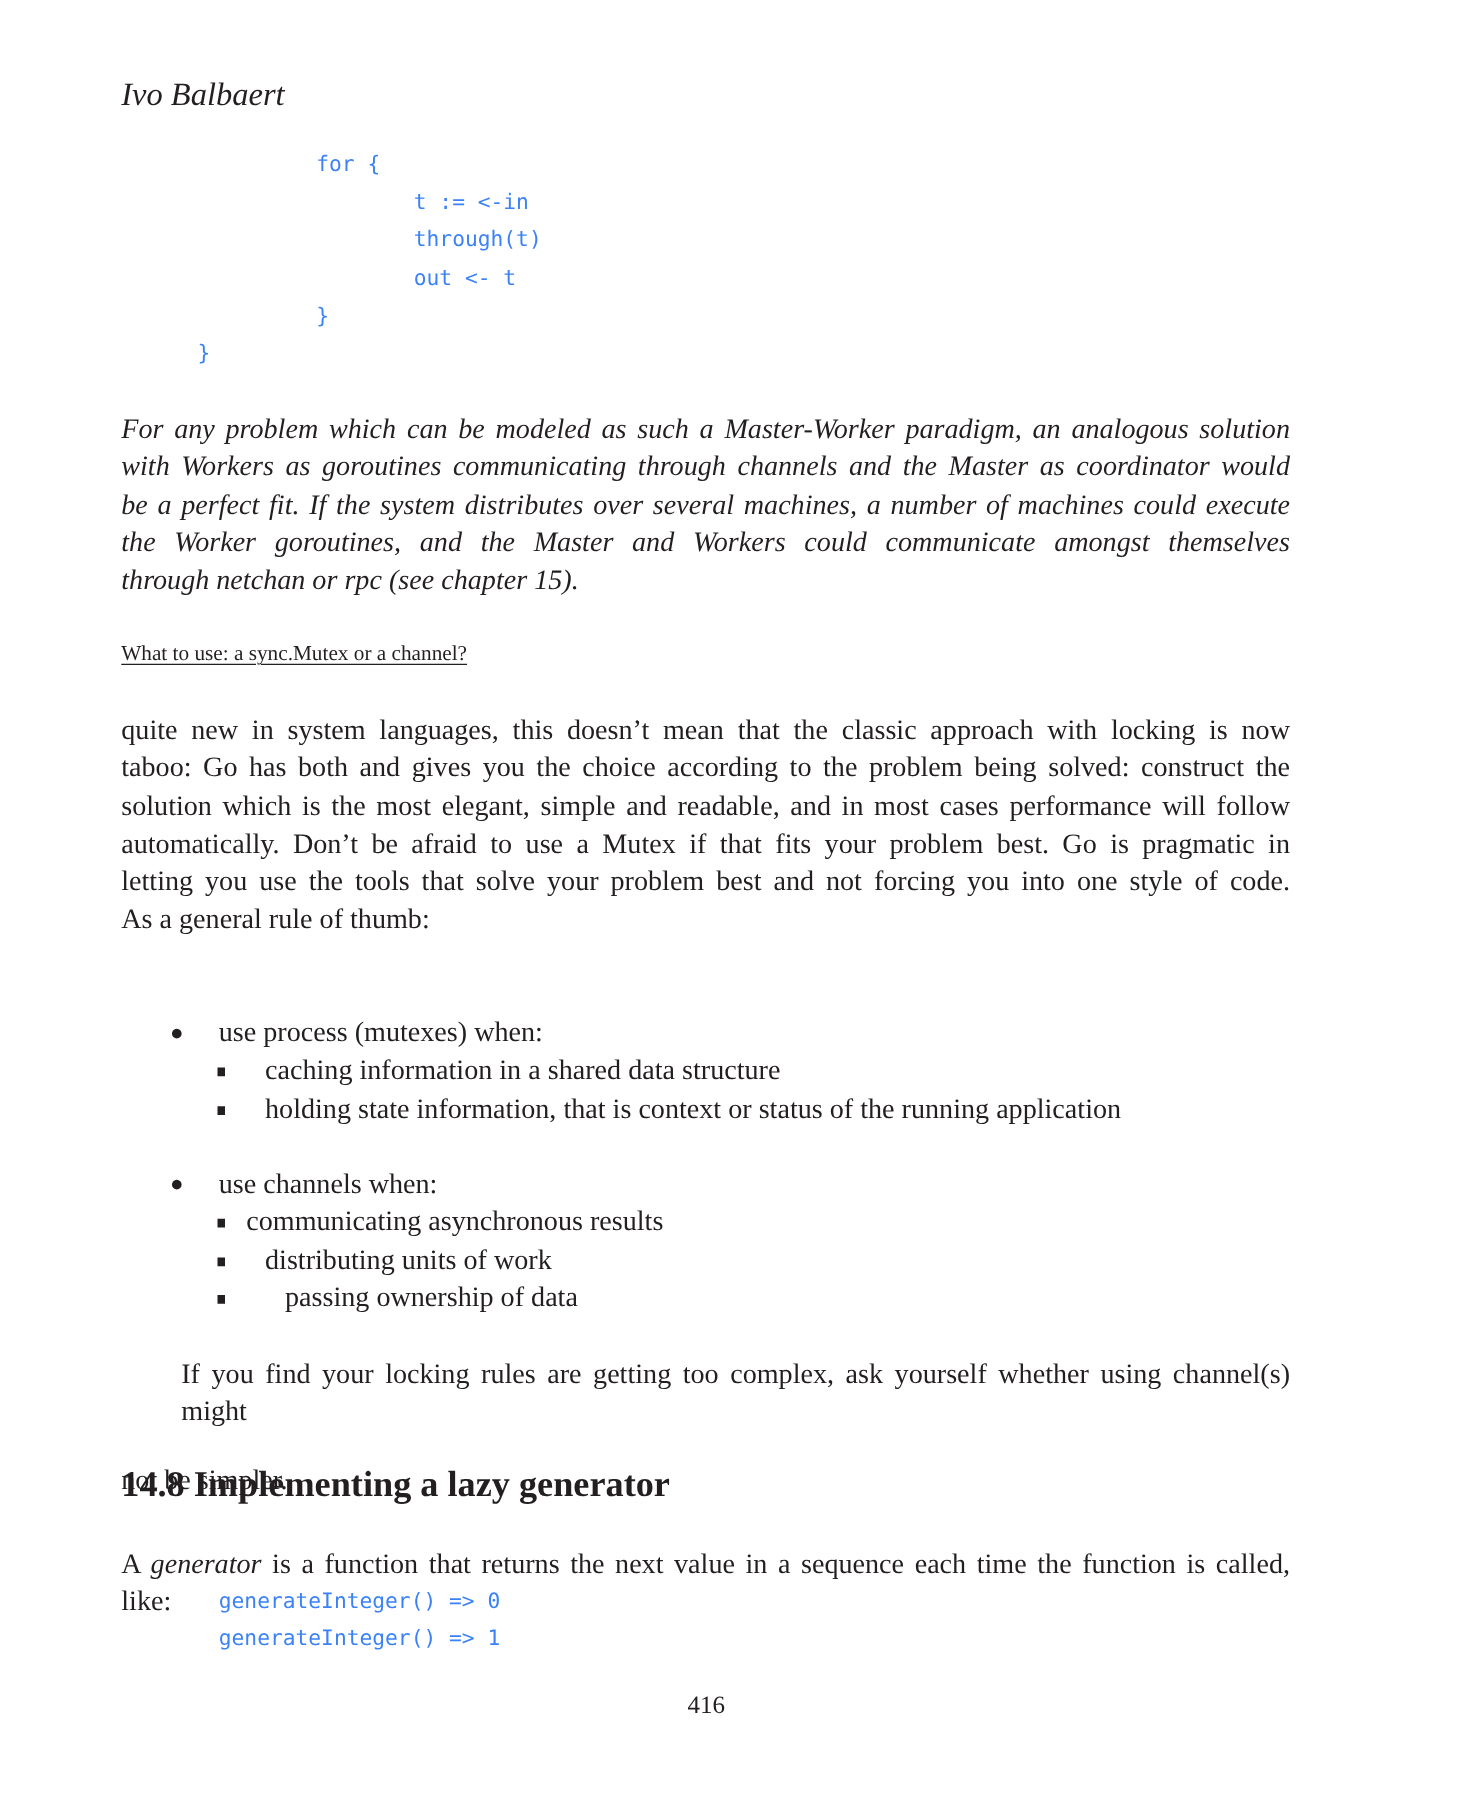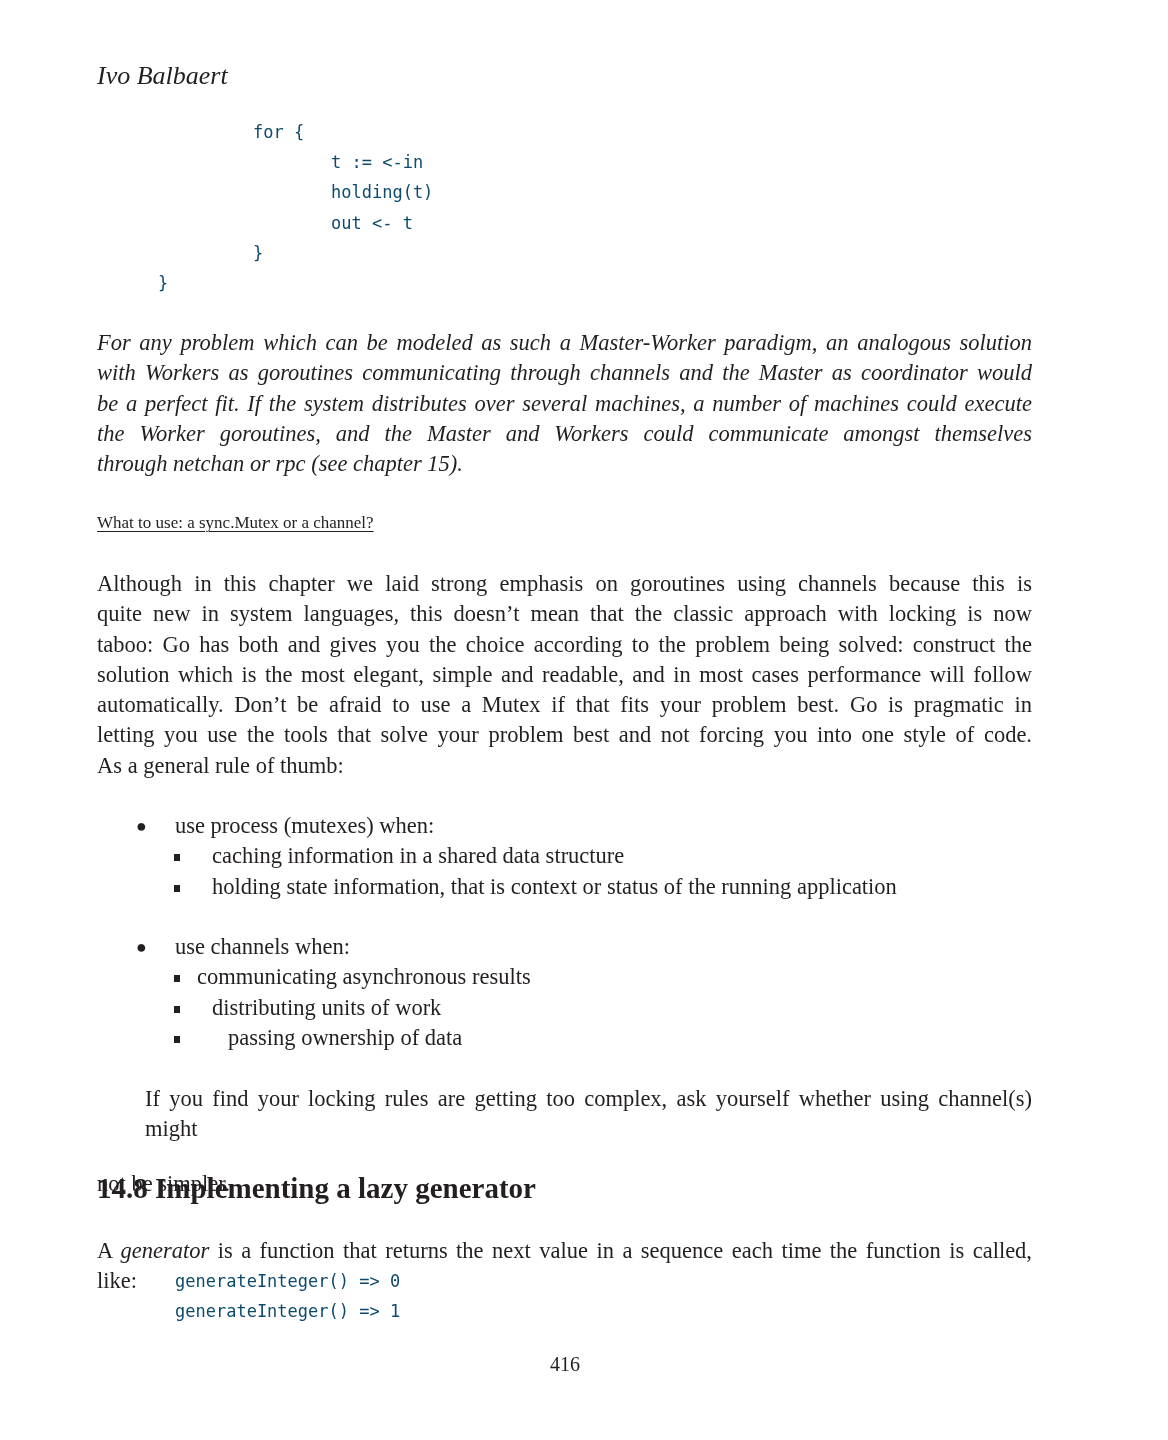--- a/index.html
+++ b/index.html
@@ -25,21 +25,21 @@
       position: absolute;
       left: 0;
       top: 63px;
       font-style: italic;
       font-size: 26px;
       line-height: 26px;
     }
     .code {
       font-family: "DejaVu Sans Mono", "Liberation Mono", monospace;
       font-size: 17px;
-      color: #0c4a6e;
+      color: #3b82f6;
       white-space: pre;
     }
     .code-line {
       position: absolute;
       height: 30px;
       line-height: 30px;
     }
     .para {
       position: absolute;
       left: 0;
@@ -116,38 +116,37 @@
 </head>
 <body>
 
 <div class="page">
 
   <div class="running-head">Ivo Balbaert</div>
 
   <div>
     <div class="code code-line" style="left:156px; top:117px;">for {</div>
     <div class="code code-line" style="left:234px; top:147px;">t := &lt;-in</div>
-    <div class="code code-line" style="left:234px; top:177px;">holding(t)</div>
+    <div class="code code-line" style="left:234px; top:177px;">through(t)</div>
     <div class="code code-line" style="left:234px; top:208px;">out &lt;- t</div>
     <div class="code code-line" style="left:156px; top:238px;">}</div>
     <div class="code code-line" style="left:61px; top:268px;">}</div>
   </div>
 
   <div class="para" style="top:328px;font-style:italic;">
     <div style="text-align-last:justify;">For any problem which can be modeled as such a Master-Worker paradigm, an analogous solution</div>
     <div style="text-align-last:justify;">with Workers as goroutines communicating through channels and the Master as coordinator would</div>
     <div style="text-align-last:justify;">be a perfect fit. If the system distributes over several machines, a number of machines could execute</div>
     <div style="text-align-last:justify;">the Worker goroutines, and the Master and Workers could communicate amongst themselves</div>
     <div style="text-align-last:left;">through netchan or rpc (see chapter 15).</div>
   </div>
 
   <div class="subheading">What to use: a sync.Mutex or a channel?</div>
 
   <div class="para" style="top:569px;">
-    <div style="text-align-last:justify;">Although in this chapter we laid strong emphasis on goroutines using channels because this is</div>
     <div style="text-align-last:justify;">quite new in system languages, this doesn’t mean that the classic approach with locking is now</div>
     <div style="text-align-last:justify;">taboo: Go has both and gives you the choice according to the problem being solved: construct the</div>
     <div style="text-align-last:justify;">solution which is the most elegant, simple and readable, and in most cases performance will follow</div>
     <div style="text-align-last:justify;">automatically. Don’t be afraid to use a Mutex if that fits your problem best. Go is pragmatic in</div>
     <div style="text-align-last:justify;">letting you use the tools that solve your problem best and not forcing you into one style of code.</div>
     <div style="text-align-last:left;">As a general rule of thumb:</div>
   </div>
 
   <div>
 

